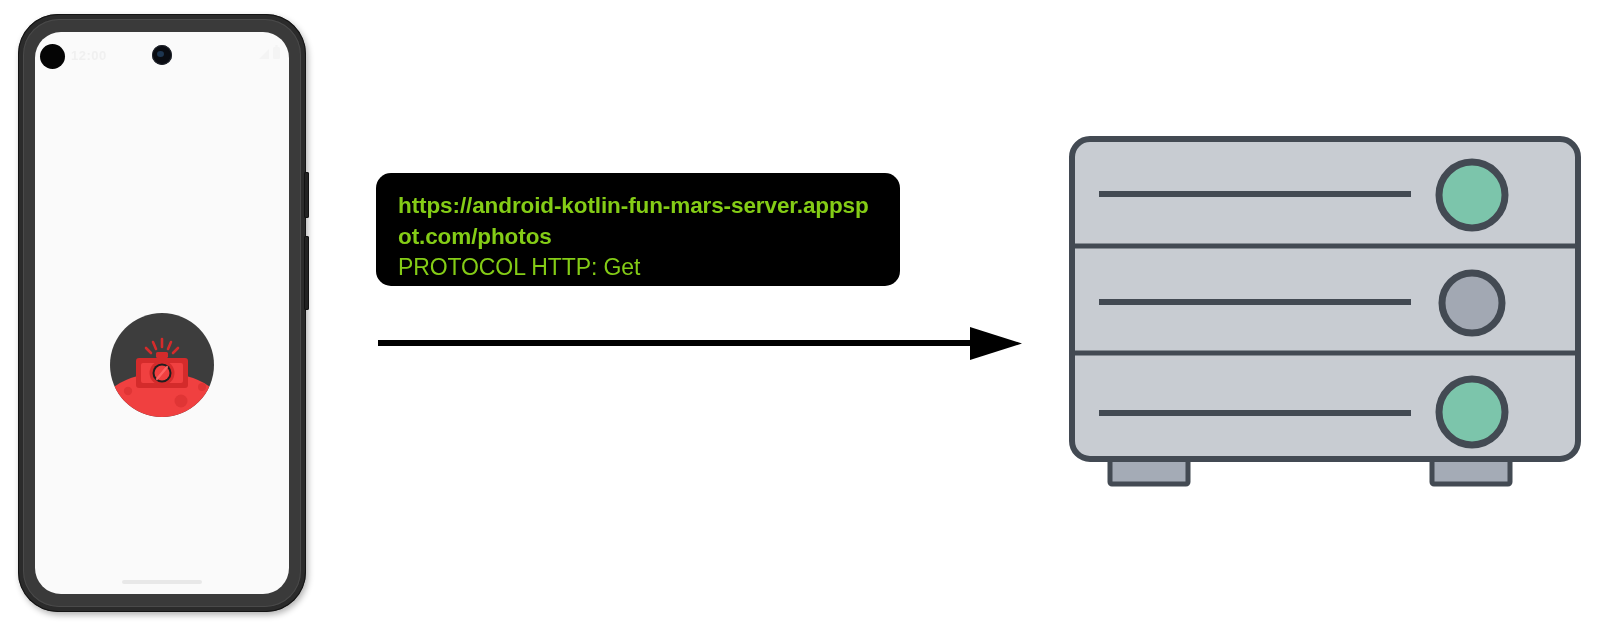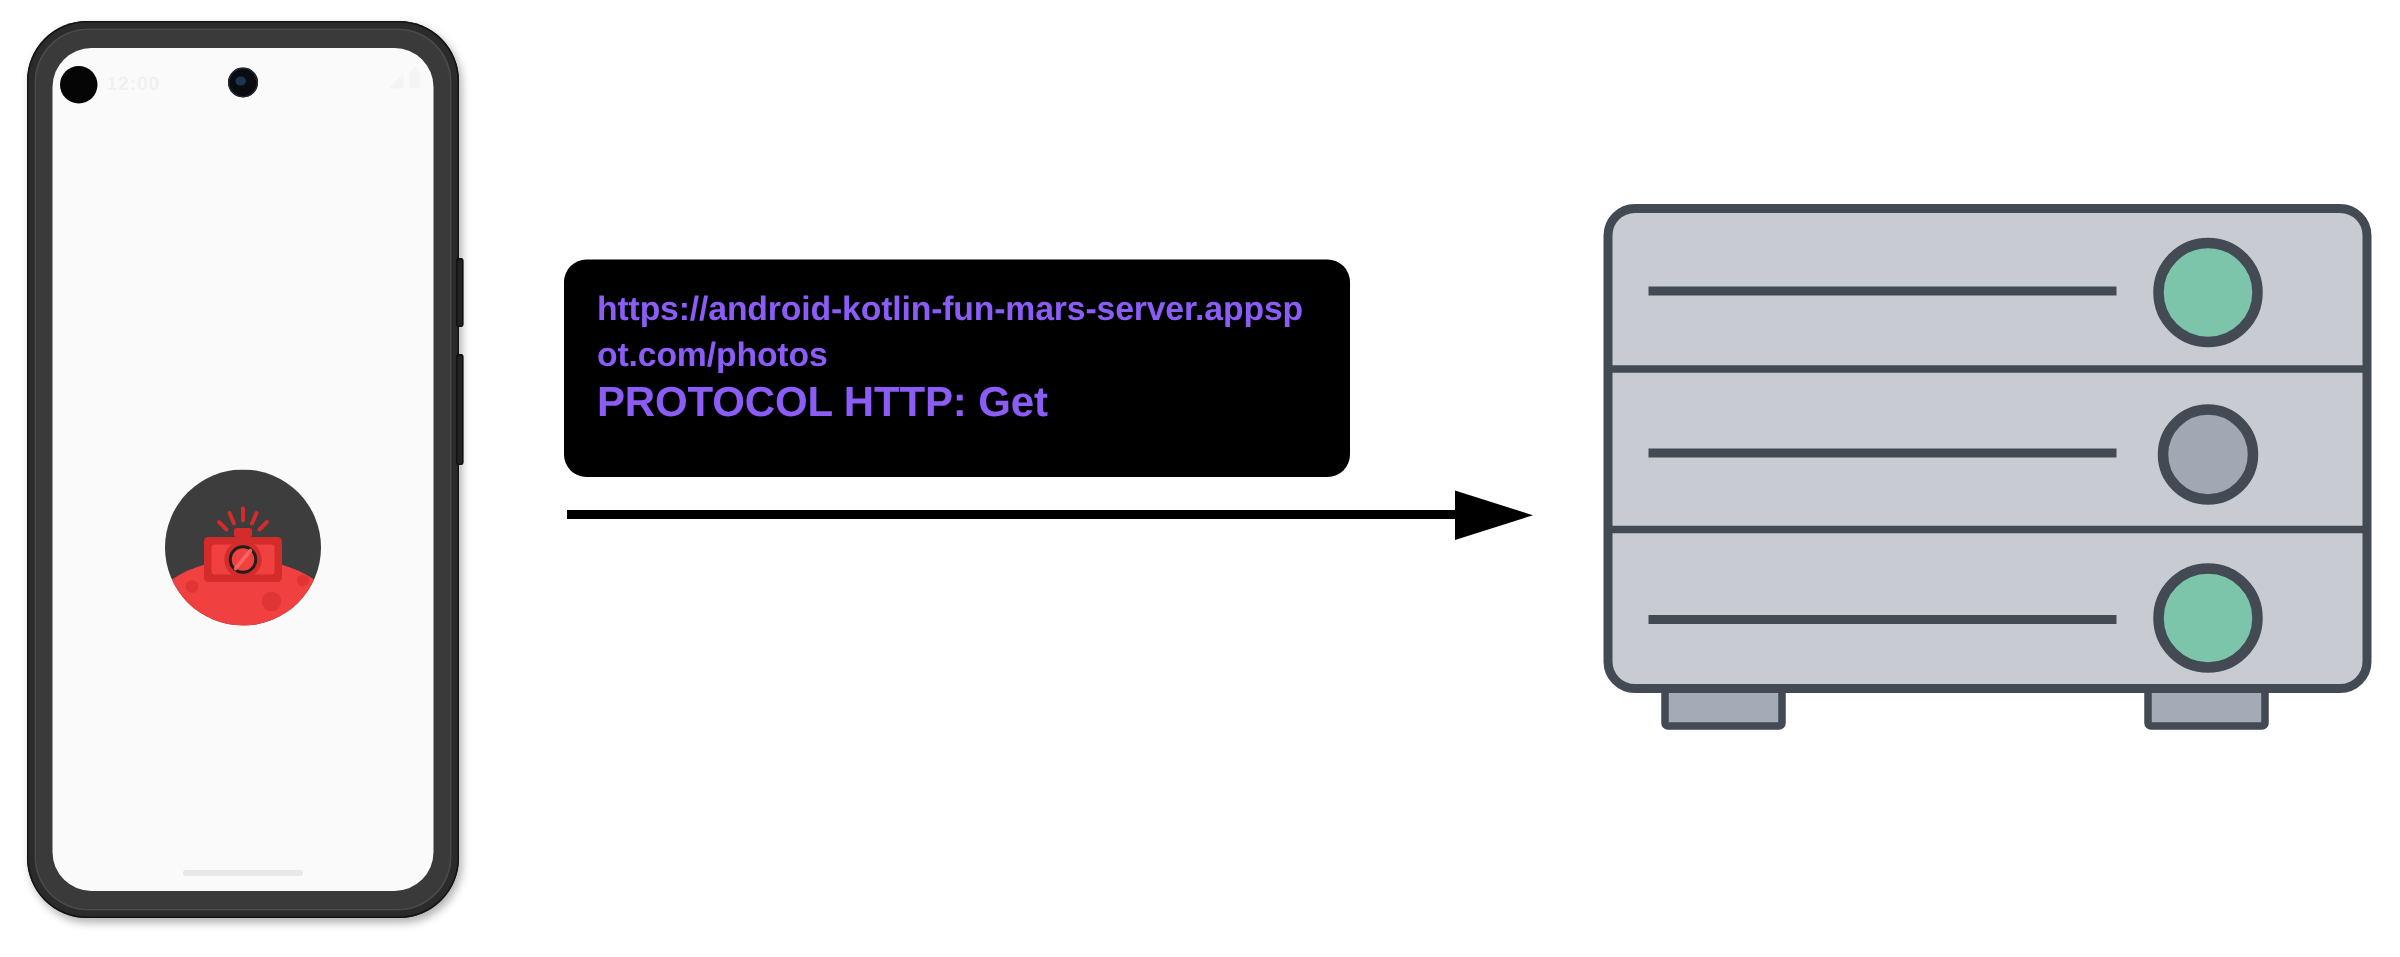--- a/index.html
+++ b/index.html
@@ -160,35 +160,35 @@
     background: #e8e8e8;
   }
 
   
   .url-callout {
     position: absolute;
     left: 376px;
     top: 173px;
     width: 524px;
     box-sizing: border-box;
-    padding: 17px 20px 35px 22px;
+    padding: 17px 20px 3px 22px;
     background: #000000;
     border-radius: 15px;
-    color: #8b5cf6;
+    color: #84cc16;
   }
   .url-line {
     font-size: 22.5px;
     font-weight: 700;
     line-height: 31px;
     letter-spacing: -0.1px;
     word-break: break-all;
   }
   .protocol-line {
-    font-size: 28px;
-    font-weight: 700;
+    font-size: 23px;
+    font-weight: 400;
     line-height: 31px;
     letter-spacing: -0.1px;
   }
 
   
   .arrow-svg {
     position: absolute;
     left: 372px;
     top: 318px;
   }

